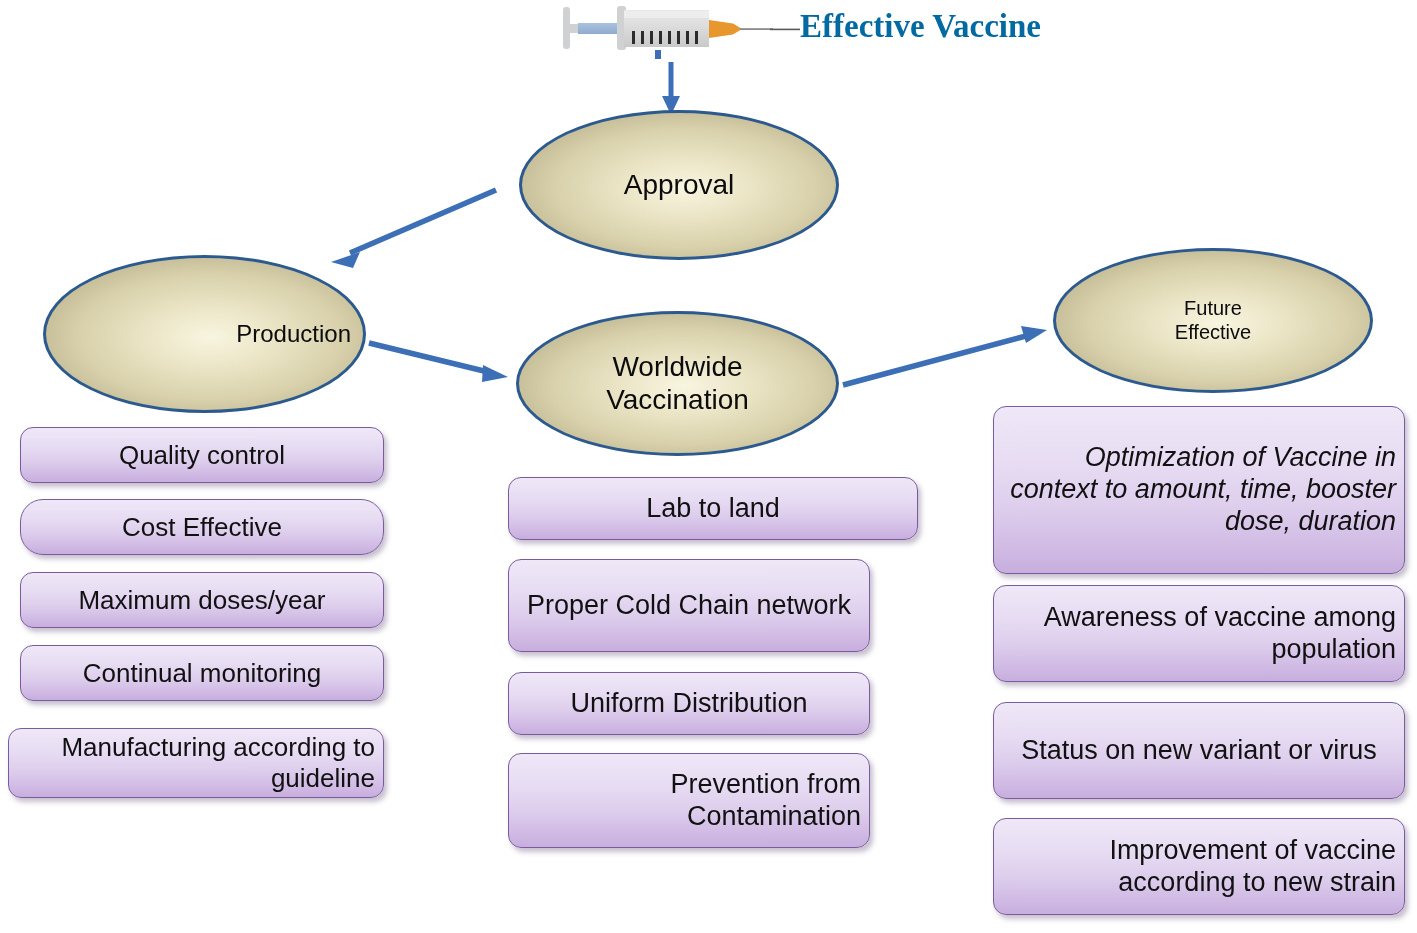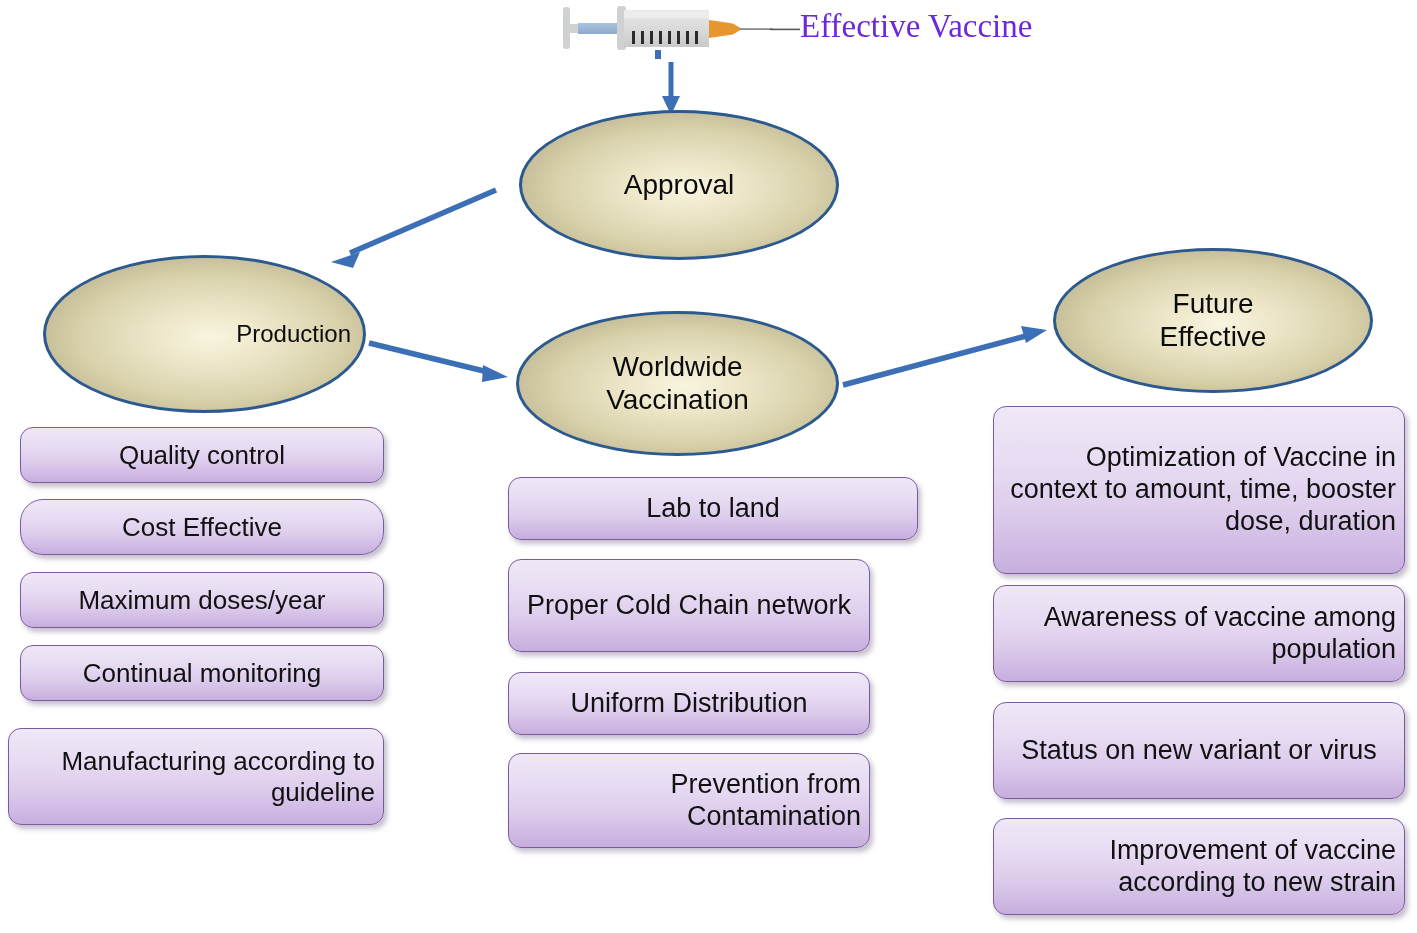--- a/index.html
+++ b/index.html
@@ -59,22 +59,22 @@
     color: #111111;
     line-height: 1.18;
     padding: 2px 8px;
   }
   .pbox .btext { display: block; }
 
   
   #title {
     position: absolute;
     font-family: "Liberation Serif", serif;
-    font-weight: normal;
-    color: #6d28d9;
+    font-weight: bold;
+    color: #0369a1;
     white-space: nowrap;
   }
 
   
   #overlay {
     position: absolute;
     left: 0; top: 0;
     width: 1417px;
     height: 933px;
     pointer-events: none;
@@ -163,21 +163,21 @@
     <span class="etext">Production</span>
   </div>
 
   <div class="ellipse" style="left:516px; top:311px; width:323px; height:145px; font-size:28px;">
     <span class="etext">
       <span>Worldwide</span><br>
       <span>Vaccination</span>
     </span>
   </div>
 
-  <div class="ellipse" style="left:1053px; top:248px; width:320px; height:145px; font-size:28px;align-items:center;">
+  <div class="ellipse" style="left:1053px; top:248px; width:320px; height:145px; font-size:20px;align-items:center;">
     <span class="etext">
       <span>Future</span><br>
       <span>Effective</span>
     </span>
   </div>
 
   <div class="pbox" style="left:20px;  top:427px; width:364px; height:56px; font-size:26px;">
     <span class="btext">Quality control</span>
   </div>
 
@@ -186,41 +186,41 @@
   </div>
 
   <div class="pbox" style="left:20px;  top:645px; width:364px; height:56px; font-size:26px;">
     <span class="btext">Continual monitoring</span>
   </div>
 
   <div class="pbox" style="left:20px;  top:572px; width:364px; height:56px; font-size:26px;">
     <span class="btext">Maximum doses/year</span>
   </div>
 
-  <div class="pbox" style="left:8px;   top:728px; width:376px; height:97px; font-size:26px;">
+  <div class="pbox" style="left:8px;   top:728px; width:376px; height:70px; font-size:26px;">
     <span class="btext">Manufacturing according to guideline</span>
   </div>
 
   <div class="pbox" style="left:508px; top:477px; width:410px; height:63px; font-size:27px;">
     <span class="btext">Lab to land</span>
   </div>
 
   <div class="pbox" style="left:508px; top:559px; width:362px; height:93px; font-size:27px;">
     <span class="btext">Proper Cold Chain network</span>
   </div>
 
   <div class="pbox" style="left:508px; top:672px; width:362px; height:63px; font-size:27px;">
     <span class="btext">Uniform Distribution</span>
   </div>
 
   <div class="pbox" style="left:508px; top:753px; width:362px; height:95px; font-size:27px;">
     <span class="btext">Prevention from Contamination</span>
   </div>
 
-  <div class="pbox" style="left:993px; top:406px; width:412px; height:168px; font-size:27px;">
+  <div class="pbox" style="left:993px; top:406px; width:412px; height:168px; font-size:27px;font-style:italic;">
     <span class="btext">Optimization of Vaccine in context to amount, time, booster dose, duration</span>
   </div>
 
   <div class="pbox" style="left:993px; top:702px; width:412px; height:97px; font-size:27px;">
     <span class="btext">Status on new variant or virus</span>
   </div>
 
   <div class="pbox" style="left:993px; top:585px; width:412px; height:97px; font-size:27px;">
     <span class="btext">Awareness of vaccine among population</span>
   </div>

